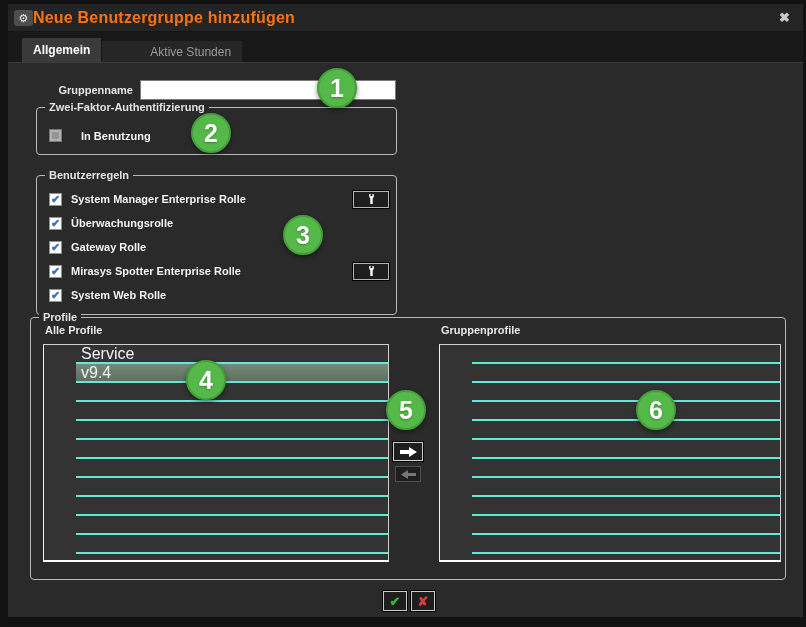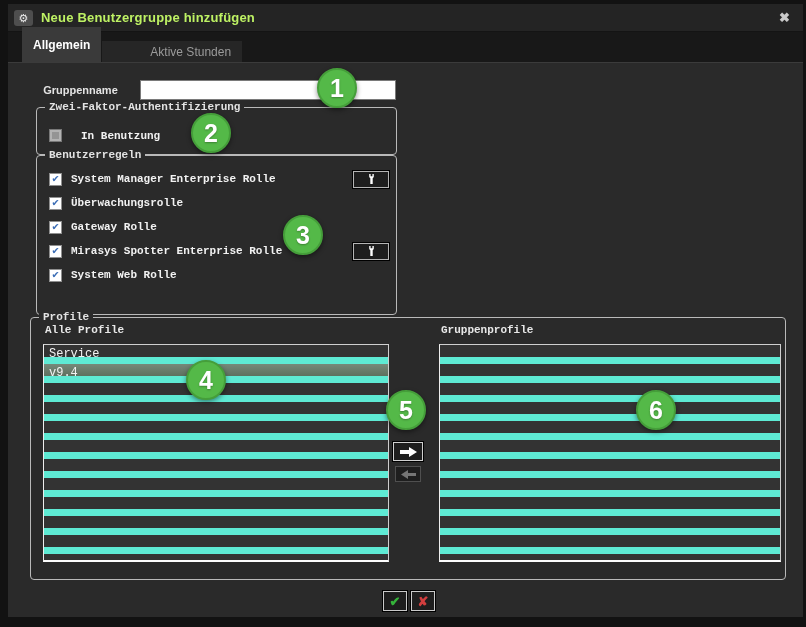--- a/index.html
+++ b/index.html
@@ -11,42 +11,42 @@
     font-family:"Liberation Sans", sans-serif;
   }
 
   .dialog { position:absolute; left:8px; top:4px; right:3px; bottom:10px; background:#191919; }
 
   
   .titlebar { position:absolute; top:0; left:0; right:0; height:28px; background:#242424;
               display:flex; align-items:center; border-bottom:1px solid #141414; }
   .gear-chip { margin-left:6px; width:19px; height:16px; background:#4e4e4e; border-radius:3px;
                color:#e9e9e9; font-size:11px; line-height:16px; text-align:center; }
-  .title { margin-left:8px; color:#bef264; font-size:13px; font-weight:bold; letter-spacing:.2px; }
+  .title { color:#f97316; font-size:16px; font-weight:bold; letter-spacing:.2px; }
   .close { position:absolute; right:13px; top:6px; color:#c9c9c9; font-size:13px; font-weight:bold; cursor:default; }
 
   
   .tabstrip { position:absolute; top:28px; left:0; right:0; height:30px; background:#181818;
               display:flex; align-items:flex-end; padding-left:14px; }
   .tab { font-size:12px; padding:0 11px; display:flex; align-items:center; white-space:nowrap; }
-  .tab.selected { height:35px; background:#3a3a3a; color:#ffffff; font-weight:bold; }
+  .tab.selected { height:24px; background:#3a3a3a; color:#ffffff; font-weight:bold; }
   .tab.unselected { height:21px; background:#262626; color:#9b9b9b; margin-left:1px;padding-left:48px; }
 
   
   .content { position:absolute; top:58px; left:0; right:0; bottom:0; background:#2a2a2a;
              border-top:1px solid #3b3b3b; }
 
-  .form-label { position:absolute; left:20px; top:17px; width:105px; text-align:center;
+  .form-label { position:absolute; left:20px; top:17px; width:105px; text-align:right;
                 color:#e4e4e4; font-size:11px; font-weight:bold; line-height:20px; }
   .text-input { position:absolute; left:132px; top:17px; width:256px; height:20px; background:#ffffff;
                 border:1px solid #7a7a7a; font-size:12px; padding:0 3px; border-radius:0; }
 
-  .groupbox { position:absolute; border:1px solid #b9b9b9; border-radius:4px;font-family:Liberation Mono, monospace; }
+  .groupbox { position:absolute; border:1px solid #b9b9b9; border-radius:4px; }
   .gb-2fa     { left:28px; top:44px;  width:361px; height:48px; }
-  .gb-rules   { left:28px; top:92px; width:361px; height:160px;padding-left:8px; }
+  .gb-rules   { left:28px; top:112px; width:361px; height:140px;padding-left:8px; }
   .gb-profile { left:22px; top:254px; width:756px; height:263px; }
   .legend { position:absolute; top:-8px; left:8px; background:#2a2a2a; padding:0 4px;
             color:#e2e2e2; font-size:11px; font-weight:bold; line-height:14px; }
 
   .checkbox { flex:0 0 auto; width:13px; height:13px; background:#ffffff; border:1px solid #8f8f8f;
               font-size:11px; line-height:11px; text-align:center; color:#3a6cb5; font-weight:bold; }
   .checkbox.disabled { background:#b2b2b2; border-color:#787878; position:relative; }
   .checkbox.disabled::after { content:""; position:absolute; left:2px; top:2px; right:2px; bottom:2px; background:#949494; }
 
   .cb-row { display:flex; align-items:center; gap:19px; }
@@ -58,22 +58,22 @@
   .tool-btn { margin-left:auto; width:36px; height:17px; background:#1e1e1e; border:1px solid #b5b5b5;
               outline:1px solid #000; display:flex; align-items:center; justify-content:center; padding:0; cursor:default; }
 
   .profile-header { position:absolute; top:6px; color:#e8e8e8; font-size:11px; font-weight:bold; }
   .hdr-left  { left:14px; }
   .hdr-right { left:410px; }
   .list { position:absolute; top:26px; height:218px; background:#333333; overflow:hidden;
           border:1px solid #cfcfcf; border-left:1px solid #eeeeee; border-bottom:2px solid #fdfdfd; }
   .list.left  { left:12px;  width:346px; }
   .list.right { left:408px; width:342px; }
-  .list-row { height:19px; line-height:18px; font-size:12px; color:#f2f2f2; padding:0 5px;
-              border-bottom:7px solid #5eead4; }
+  .list-row { height:19px; line-height:18px; font-size:16px; color:#f2f2f2; padding:0 5px;
+              border-bottom:2px solid #5eead4;margin-left:32px; }
   .list-row.selected { background:linear-gradient(#76897a,#5e705f); }
 
   .arrow-btn { position:absolute; display:flex; align-items:center; justify-content:center;
                background:#1e1e1e; padding:0; cursor:default; }
   .arrow-right { left:362px; top:124px; width:30px; height:19px; border:1px solid #d0d0d0; outline:1px solid #000; }
   .arrow-left  { left:364px; top:148px; width:26px; height:16px; border:1px solid #4f4f4f; }
 
   .footer-btn { position:absolute; top:528px; width:24px; height:20px; background:#1e1e1e;
                 border:1px solid #c9c9c9; outline:1px solid #000; font-size:13px; font-weight:bold;
                 line-height:17px; text-align:center; padding:0; cursor:default; }

